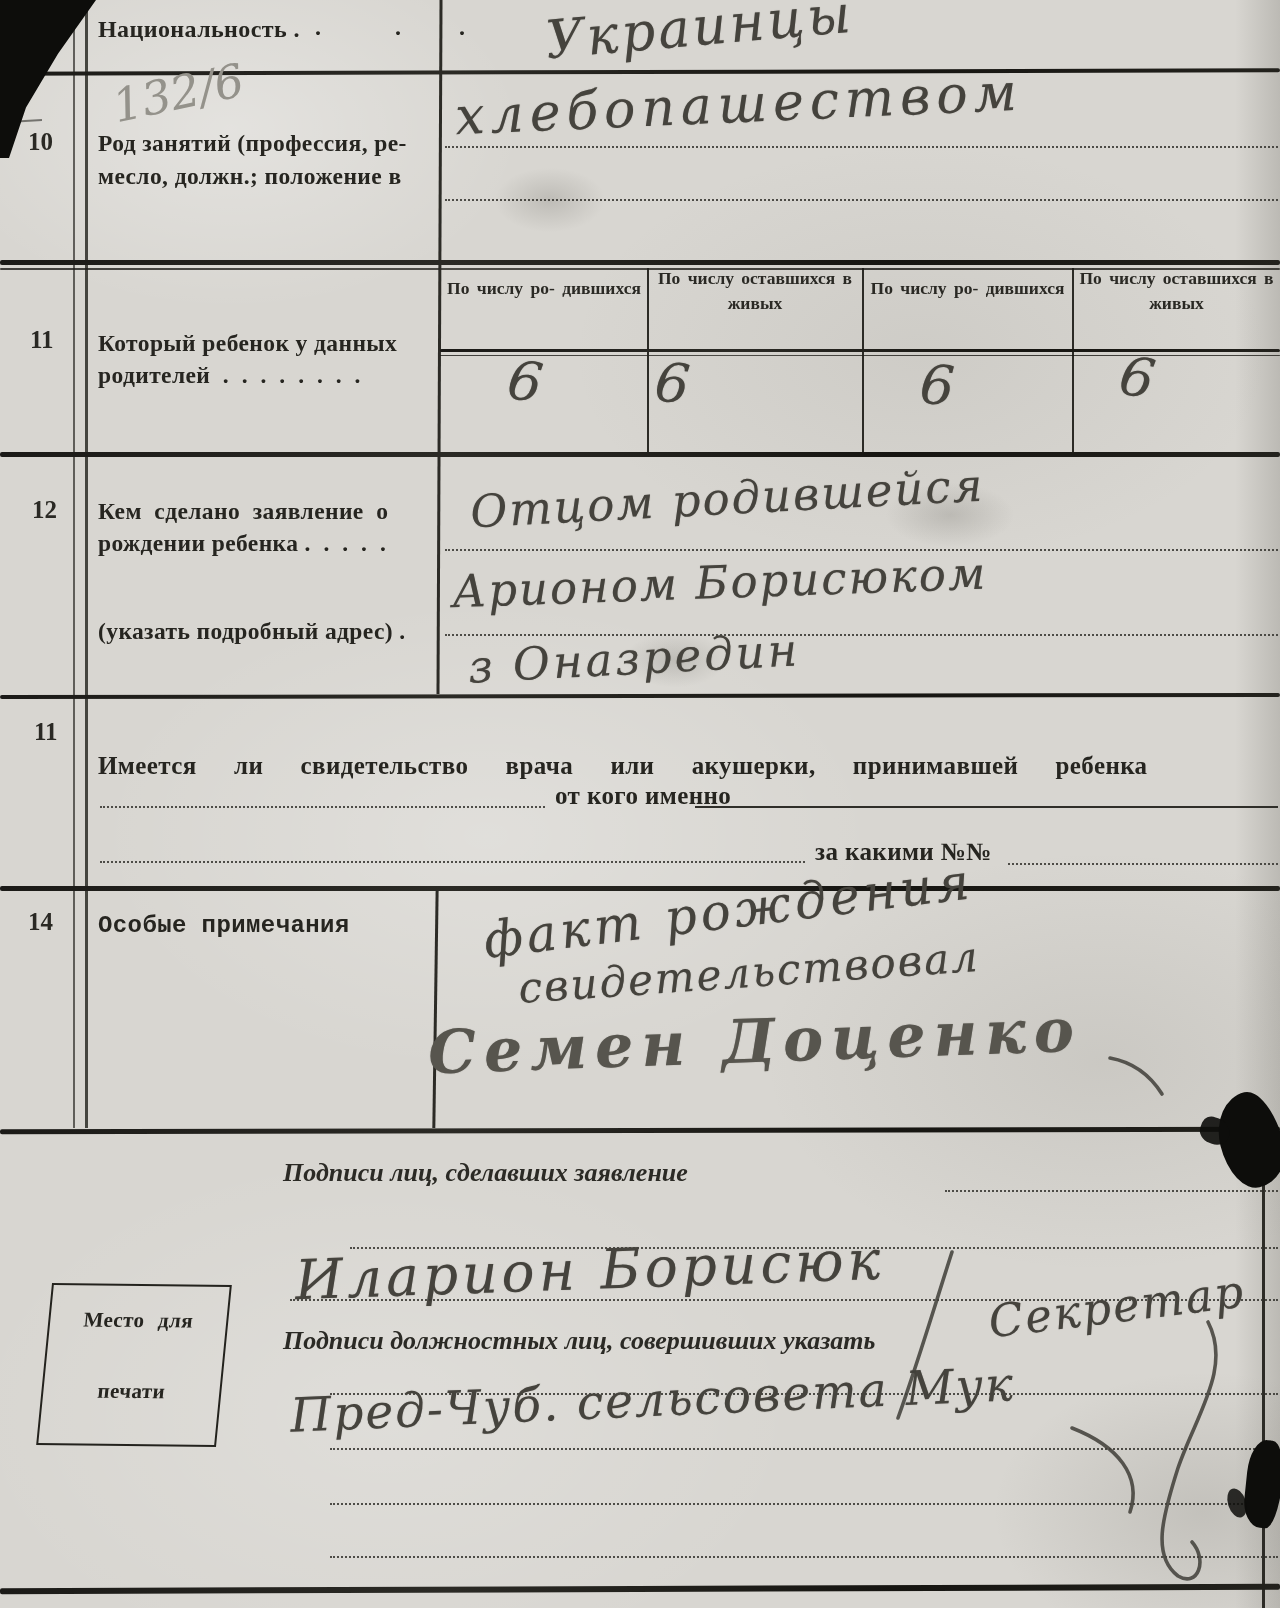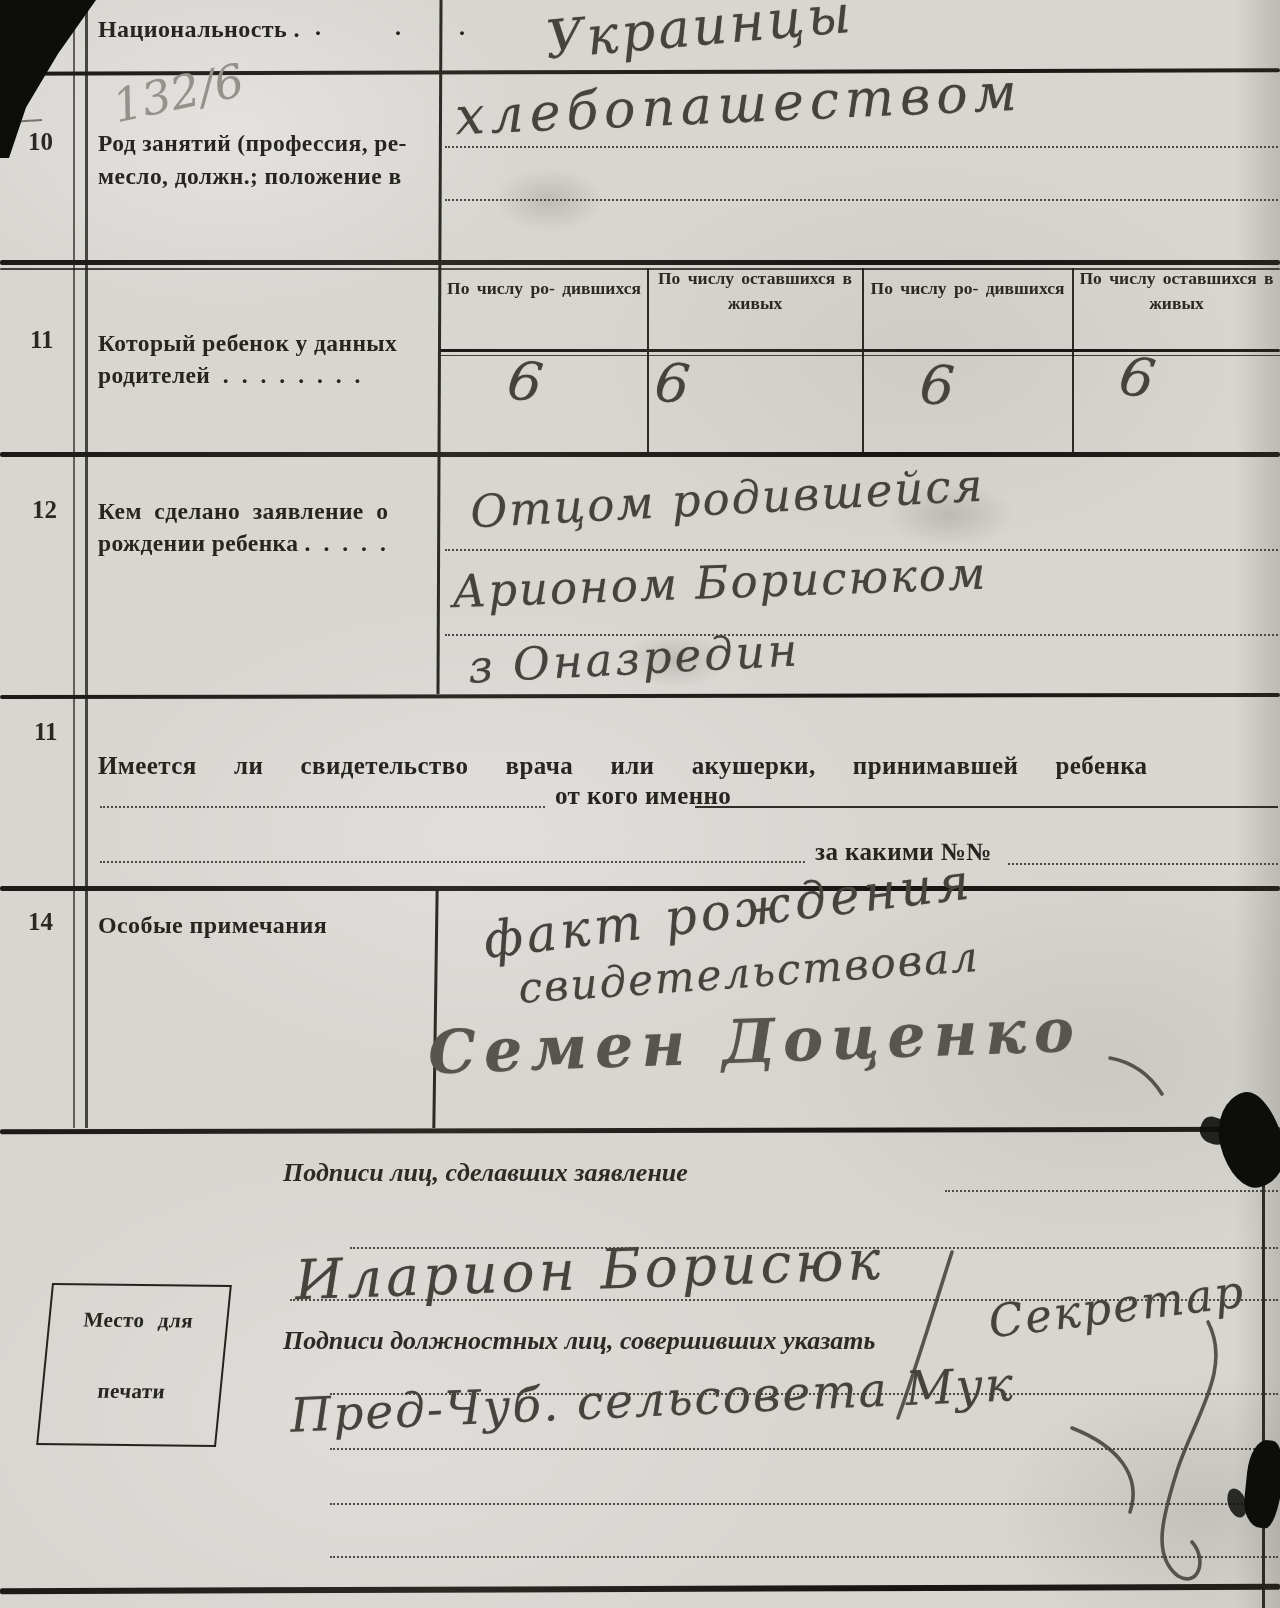--- a/index.html
+++ b/index.html
@@ -82,37 +82,38 @@
   <div class="hdr" style="left:869px;top:276px;width:197px;">По числу ро- дившихся</div>
   <div class="hdr" style="left:1079px;top:266px;width:195px;">По числу оставшихся в живых</div>
   <div class="hw" style="left:508px;top:350px;font-size:54px;transform:rotate(8deg);">6</div>
   <div class="hw" style="left:655px;top:352px;font-size:54px;transform:rotate(6deg);">6</div>
   <div class="hw" style="left:920px;top:354px;font-size:54px;transform:rotate(4deg);">6</div>
   <div class="hw" style="left:1120px;top:346px;font-size:54px;transform:rotate(10deg);">6</div>
 
   <div class="num" style="left:32px;top:496px;">12</div>
   <div class="print" style="left:98px;top:498px;font-size:23.5px;">Кем  сделано  заявление  о</div>
   <div class="print" style="left:98px;top:530px;font-size:23.5px;">рождении ребенка .  .  .  .  .</div>
+  <div class="print" style="left:98px;top:618px;font-size:23.5px;">(указать подробный адрес) .</div>
   <div class="hw" style="left:470px;top:472px;font-size:45px;transform:rotate(-3deg);letter-spacing:2px;">Отцом родившейся</div>
   <div class="dot" style="left:445px;top:549px;width:833px;"></div>
   <div class="hw" style="left:452px;top:556px;font-size:45px;transform:rotate(-2deg);letter-spacing:2px;">Арионом Борисюком</div>
   <div class="dot" style="left:445px;top:634px;width:833px;"></div>
   <div class="hw" style="left:468px;top:632px;font-size:45px;transform:rotate(-3deg);letter-spacing:3px;">з Оназредин</div>
 
   <div class="num" style="left:34px;top:718px;">11</div>
   <div class="print" style="left:98px;top:752px;font-size:25px;word-spacing:12px;">Имеется  ли  свидетельство  врача  или  акушерки,  принимавшей  ребенка</div>
   <div class="dot" style="left:100px;top:806px;width:445px;"></div>
   <div class="print" style="left:555px;top:782px;font-size:25px;">от кого именно</div>
   <div class="thin" style="left:695px;top:806px;width:583px;"></div>
   <div class="dot" style="left:100px;top:861px;width:705px;"></div>
   <div class="print" style="left:815px;top:838px;font-size:25px;">за какими №№</div>
   <div class="dot" style="left:1008px;top:863px;width:270px;"></div>
 
   <div class="num" style="left:28px;top:908px;">14</div>
-  <div class="print" style="left:98px;top:912px;font-size:24px;">Особые примечания</div>
+  <div class="print" style="left:98px;top:912px;font-size:24px;font-family:Liberation Mono, monospace;">Особые примечания</div>
   <div class="hw" style="left:482px;top:882px;font-size:50px;transform:rotate(-7deg);letter-spacing:4px;">факт рождения</div>
   <div class="hw" style="left:518px;top:948px;font-size:42px;transform:rotate(-4deg);letter-spacing:2px;">свидетельствовал</div>
   <div class="hw" style="left:428px;top:1006px;font-size:60px;transform:rotate(-2deg);letter-spacing:8px;color:#57554e;font-weight:700;">Семен Доценко</div>
 
   <div class="ital" style="left:283px;top:1158px;font-size:26px;">Подписи лиц, сделавших заявление</div>
   <div class="dot" style="left:945px;top:1190px;width:333px;"></div>
   <div class="dot" style="left:350px;top:1247px;width:928px;"></div>
   <div class="hw" style="left:295px;top:1238px;font-size:55px;transform:rotate(-2deg);letter-spacing:4px;">Иларион Борисюк</div>
   <div class="dot" style="left:290px;top:1299px;width:988px;"></div>
   <div class="ital" style="left:283px;top:1326px;font-size:26px;">Подписи должностных лиц, совершивших указать</div>

